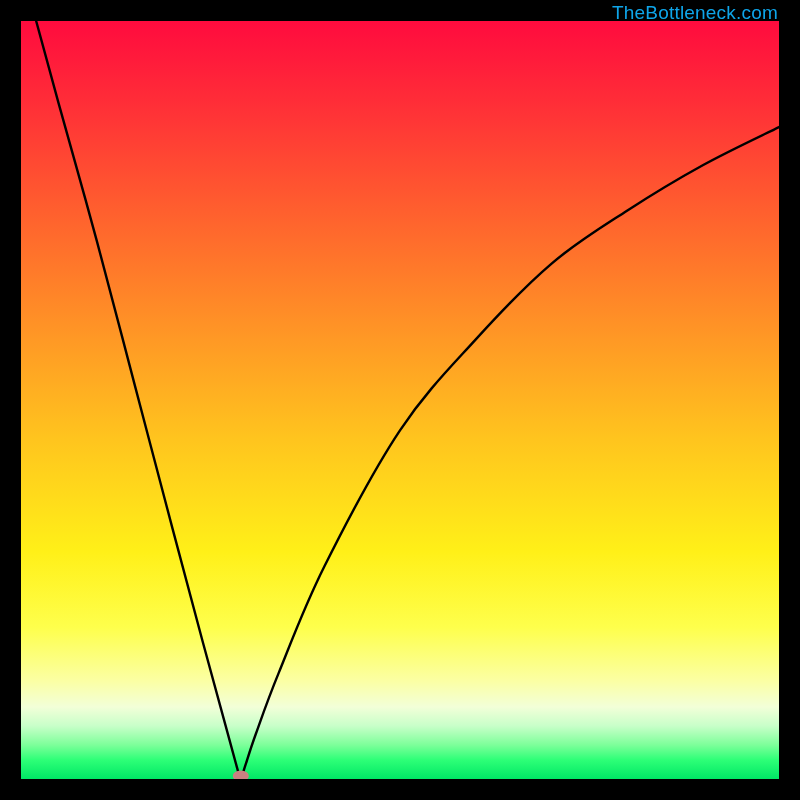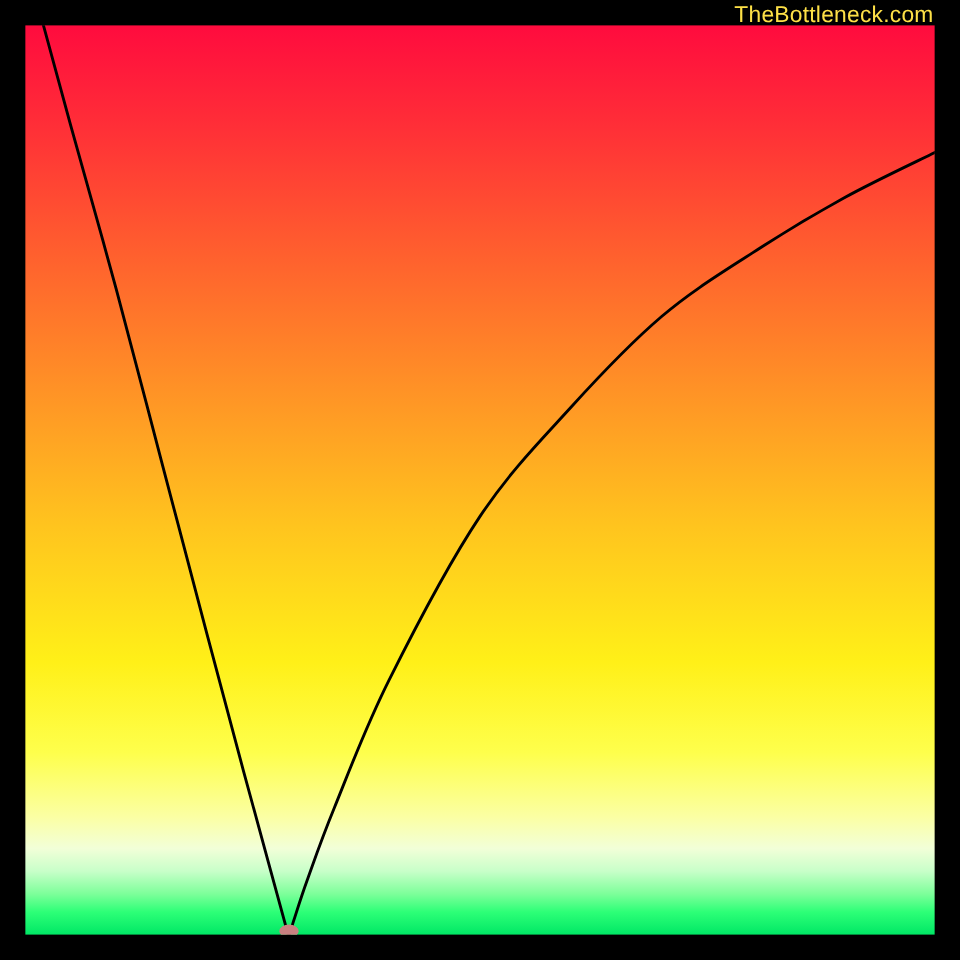--- a/index.html
+++ b/index.html
@@ -15,21 +15,21 @@
     left: 21px;
     top: 21px;
     width: 758px;
     height: 758px;
     background: #000;
   }
   .watermark {
     position: absolute;
     right: 22px;
     top: 2px;
-    color: #fde047;
+    color: #0ea5e9;
     font-family: Arial, Helvetica, sans-serif;
     font-size: 19px;
     letter-spacing: 0.2px;
     font-weight: 400;
   }
   svg {
     display: block;
   }
 </style>
 </head>

